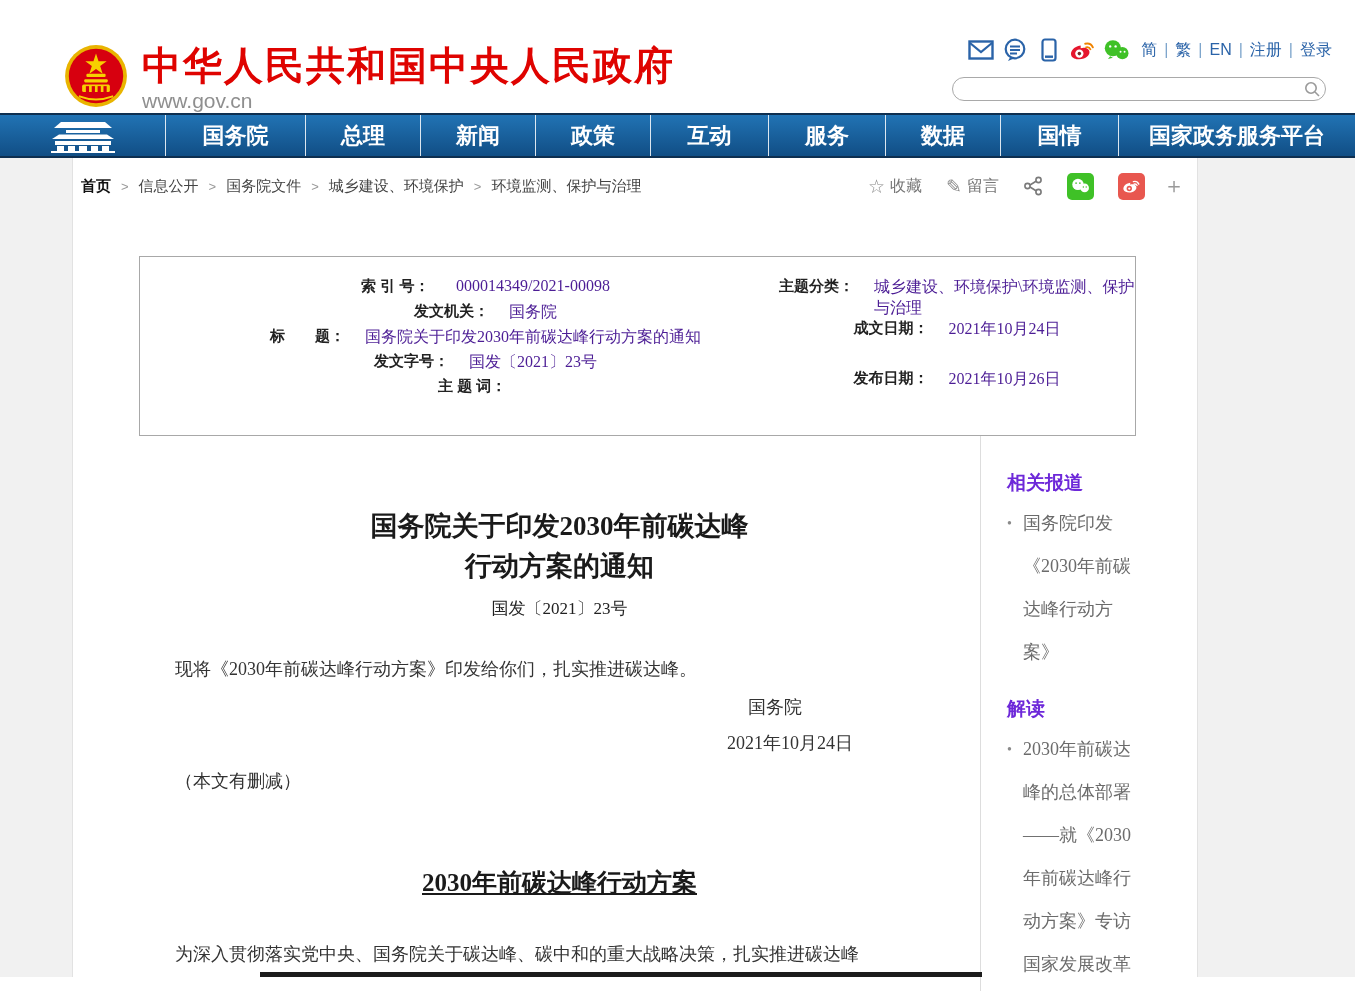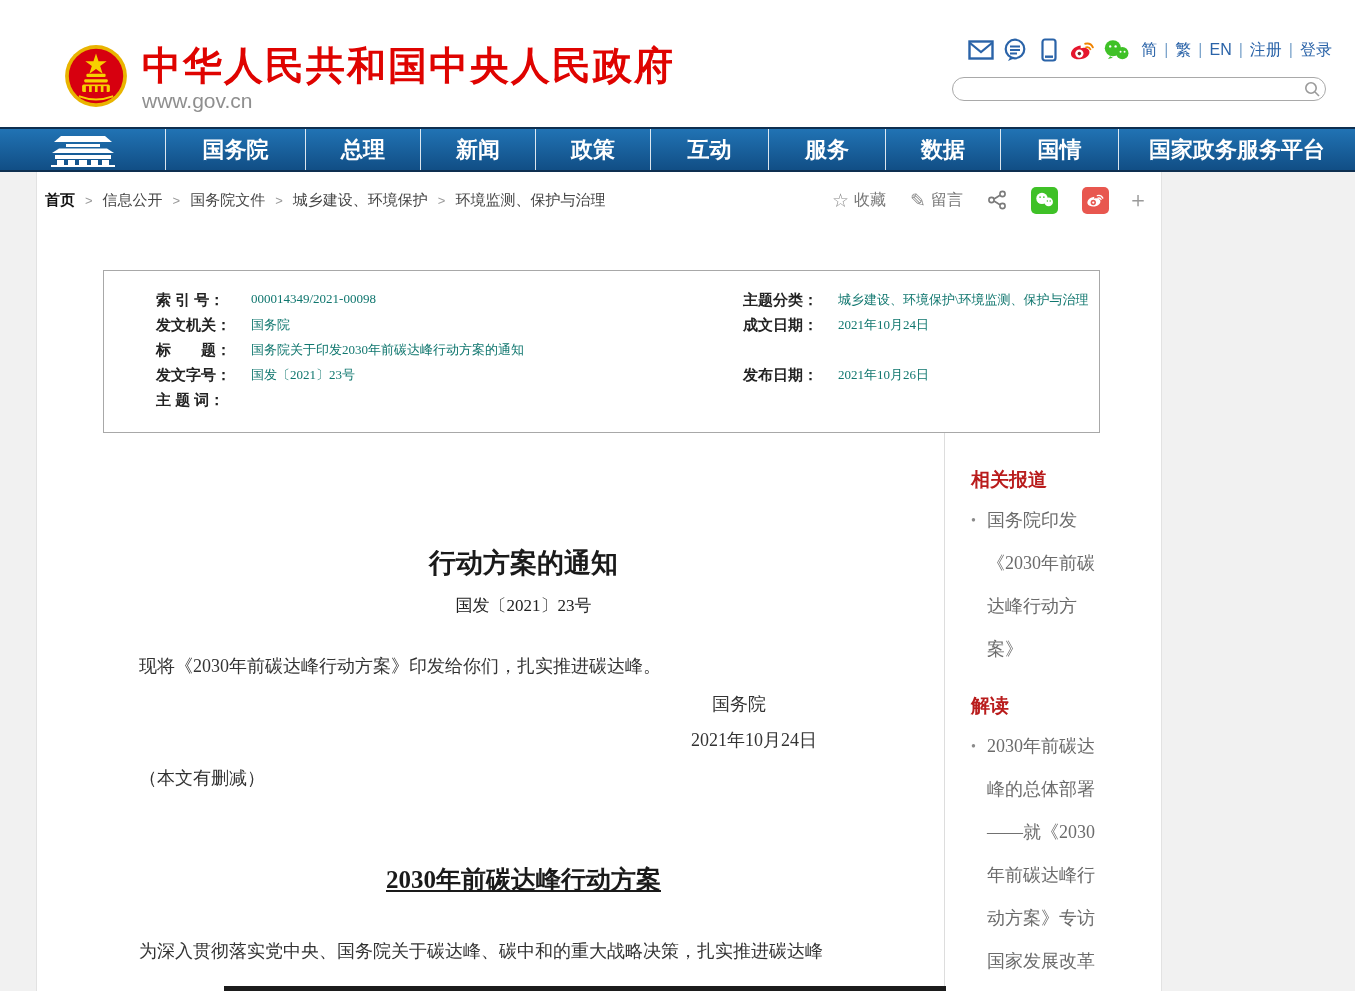--- a/index.html
+++ b/index.html
@@ -1,20 +1,20 @@
 <!DOCTYPE html>
 <html><head>
 <meta charset="utf-8">
 <style>
   * { margin:0; padding:0; box-sizing:border-box; }
   html,body { width:1355px; height:991px; overflow:hidden; background:#fff;
               font-family:"Liberation Sans", sans-serif; }
 
   
-  .site-header { height:127px; background:#fff; position:relative; }
+  .site-header { height:113px; background:#fff; position:relative; }
   .brand { position:absolute; left:64px; top:44px; display:flex; align-items:flex-start; cursor:pointer; }
   .emblem { width:64px; height:64px; margin-right:14px; }
   .site-title { color:#df0300; font-size:39px; font-weight:900; letter-spacing:2px; line-height:44px;
                 font-family:"Liberation Sans", sans-serif; }
   .site-url { color:#8f8f8f; font-size:21px; margin-top:1px; font-family:"Liberation Sans", sans-serif; }
 
   .header-right { position:absolute; right:23px; top:36px; width:380px; }
   .quick-row { display:flex; align-items:center; justify-content:flex-end; height:28px; }
   .quick-row .hicon { display:inline-flex; width:27px; height:24px; margin-right:7px; align-items:center; justify-content:center; cursor:pointer; }
   .lang-links { margin-left:4px; font-size:16px; white-space:nowrap; }
@@ -28,62 +28,62 @@
   
   .main-nav { height:45px; display:flex; background:linear-gradient(#2173b4,#114e85);
               border-top:2px solid #0e2f50; border-bottom:2px solid #0e2f50; }
   .nav-cell { display:flex; align-items:center; justify-content:center; color:#fff; font-size:22px;
               font-weight:bold; cursor:pointer; border-left:1px solid rgba(255,255,255,.85); }
   .nav-cell:first-child { border-left:none; }
   .nav-home { width:165px; }
 
   
   .page-wrap { height:819px; background:#f1f1f1; }
-  .card { position:relative; margin-left:36px; width:1126px; height:819px; background:#fff;
+  .card { position:relative; margin-left:72px; width:1126px; height:819px; background:#fff;
           border-left:1px solid #e2e2e2; border-right:1px solid #e2e2e2; }
 
   
   .crumb-row { height:56px; display:flex; align-items:center; justify-content:space-between; padding:0 12px 0 8px; }
   .crumbs { font-size:15px; color:#444; white-space:nowrap; }
   .crumbs a { color:#444; text-decoration:none; cursor:pointer; }
   .crumbs a.first { color:#111; font-weight:bold; }
   .crumb-sep { color:#999; margin:0 10px; font-size:13px; }
   .tools { display:flex; align-items:center; color:#777; font-size:16px; }
   .tool { display:flex; align-items:center; margin-left:24px; cursor:pointer; white-space:nowrap; }
   .tool .glyph { font-size:19px; margin-right:5px; color:#8a8a8a; }
   .sq-icon { width:27px; height:27px; border-radius:5px; display:flex; align-items:center; justify-content:center; }
   .sq-wechat { background:#3fc127; }
   .sq-weibo  { background:#e8574f; }
   .plus-glyph { font-size:22px; color:#9a9a9a; margin-left:18px; cursor:pointer; }
 
   
   .meta-box { margin:42px 61px 0 66px; border:1px solid #a8a8a8; padding:20px 0 16px 52px;
               display:grid; grid-template-columns:587px 1fr; column-gap:0; }
   .meta-col { display:flex; flex-direction:column; }
-  .meta-row { display:flex; min-height:25px; align-items:flex-start; }
+  .meta-row { display:flex; min-height:25px; align-items:flex-start;justify-content:center; }
   .meta-label { font-weight:bold; color:#222; font-size:15px; white-space:pre; width:95px; flex:none; }
-  .meta-value { color:#0f766e; font-size:13px; font-family:"Liberation Serif", serif; }
+  .meta-value { color:#4c1d95; font-size:16px; font-family:"Liberation Serif", serif; }
 
   
   .content { display:flex; align-items:stretch; }
   main.doc { width:908px; flex:none; padding:40px 0 0 66px; border-right:1px solid #ddd; min-height:549px;
              font-family:"Liberation Serif", serif; color:#333; }
   .doc-title { text-align:center; font-size:27px; font-weight:bold; color:#1a1a1a; line-height:40px; margin-top:30px; }
   .doc-number { text-align:center; font-size:17px; margin-top:11px; color:#222; }
   .doc-body { font-size:18px; line-height:34px; margin-top:32px; }
   .para-indent { text-indent:2em; }
   .sign-name { text-align:right; padding-right:178px; font-size:18px; line-height:34px; margin-top:4px; }
   .sign-date { text-align:right; padding-right:127px; font-size:18px; line-height:34px; margin-top:2px; }
   .doc-note { font-size:18px; line-height:34px; margin-top:4px; text-indent:2em; }
   .section-title { text-align:center; font-size:25px; font-weight:bold; color:#1a1a1a; margin-top:68px;text-decoration:underline; }
   .section-para { font-size:18px; line-height:34px; margin-top:38px; text-indent:2em; }
   .clip-bar { position:absolute; left:187px; bottom:0; width:722px; height:5px; background:#1c1c1c; }
 
   aside.side { flex:1; padding:34px 52px 0 26px; }
-  .side-heading { color:#b91c1c; font-size:19px; font-weight:bold; margin-bottom:6px; }
+  .side-heading { color:#6d28d9; font-size:19px; font-weight:bold; margin-bottom:6px; }
   .side-list { list-style:none; margin-bottom:22px; }
   .side-item { position:relative; padding-left:16px; color:#6b6b6b; font-size:18px; line-height:43px;
                font-family:"Liberation Serif", serif; cursor:pointer; }
   .side-item .bullet { position:absolute; left:0; top:0; color:#8a8a8a; font-size:14px; }
 
   svg { display:block; }
 </style>
 </head>
 <body>
 
@@ -281,21 +281,21 @@
           </div>
       <div class="meta-row">
             <span class="meta-label"></span>
             <span class="meta-value"></span>
           </div>
     </div>
   </div>
 
   <div class="content">
     <main class="doc">
-      <h1 class="doc-title"><br><span>行动方案的通知</span></h1>
+      <h1 class="doc-title"><span>国务院关于印发2030年前碳达峰</span><br><span>行动方案的通知</span></h1>
       <div class="doc-number">国发〔2021〕23号</div>
       <div class="doc-body">
         <p class="para-indent">现将《2030年前碳达峰行动方案》印发给你们，扎实推进碳达峰。</p>
         <p class="sign-name">国务院</p>
         <p class="sign-date">2021年10月24日</p>
         <p class="doc-note">（本文有删减）</p>
       </div>
       <h2 class="section-title">2030年前碳达峰行动方案</h2>
       <p class="section-para">为深入贯彻落实党中央、国务院关于碳达峰、碳中和的重大战略决策，扎实推进碳达峰</p>
     </main>

